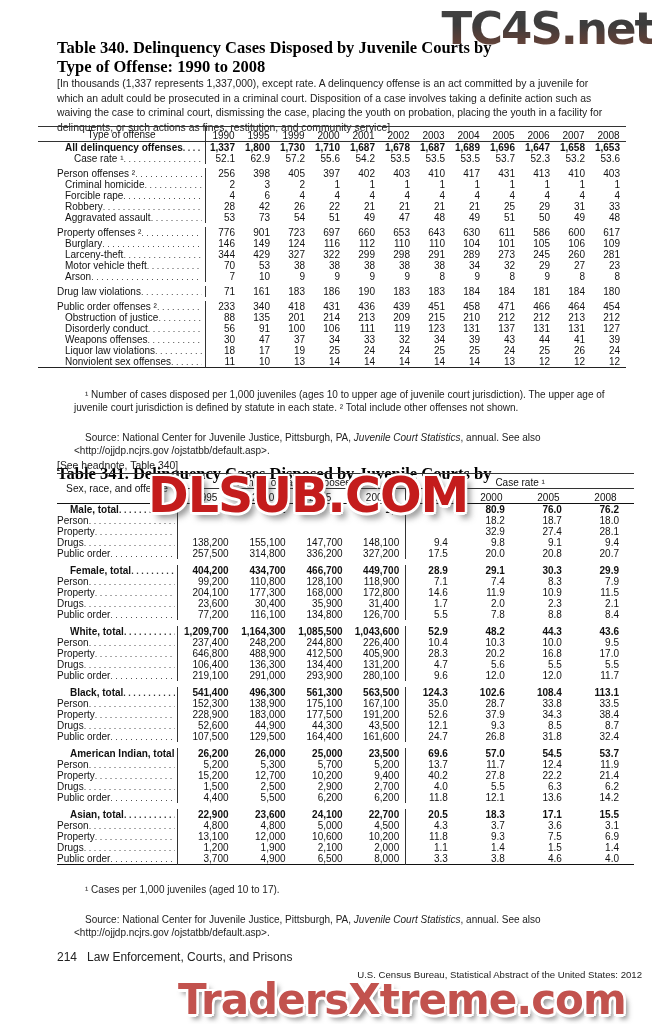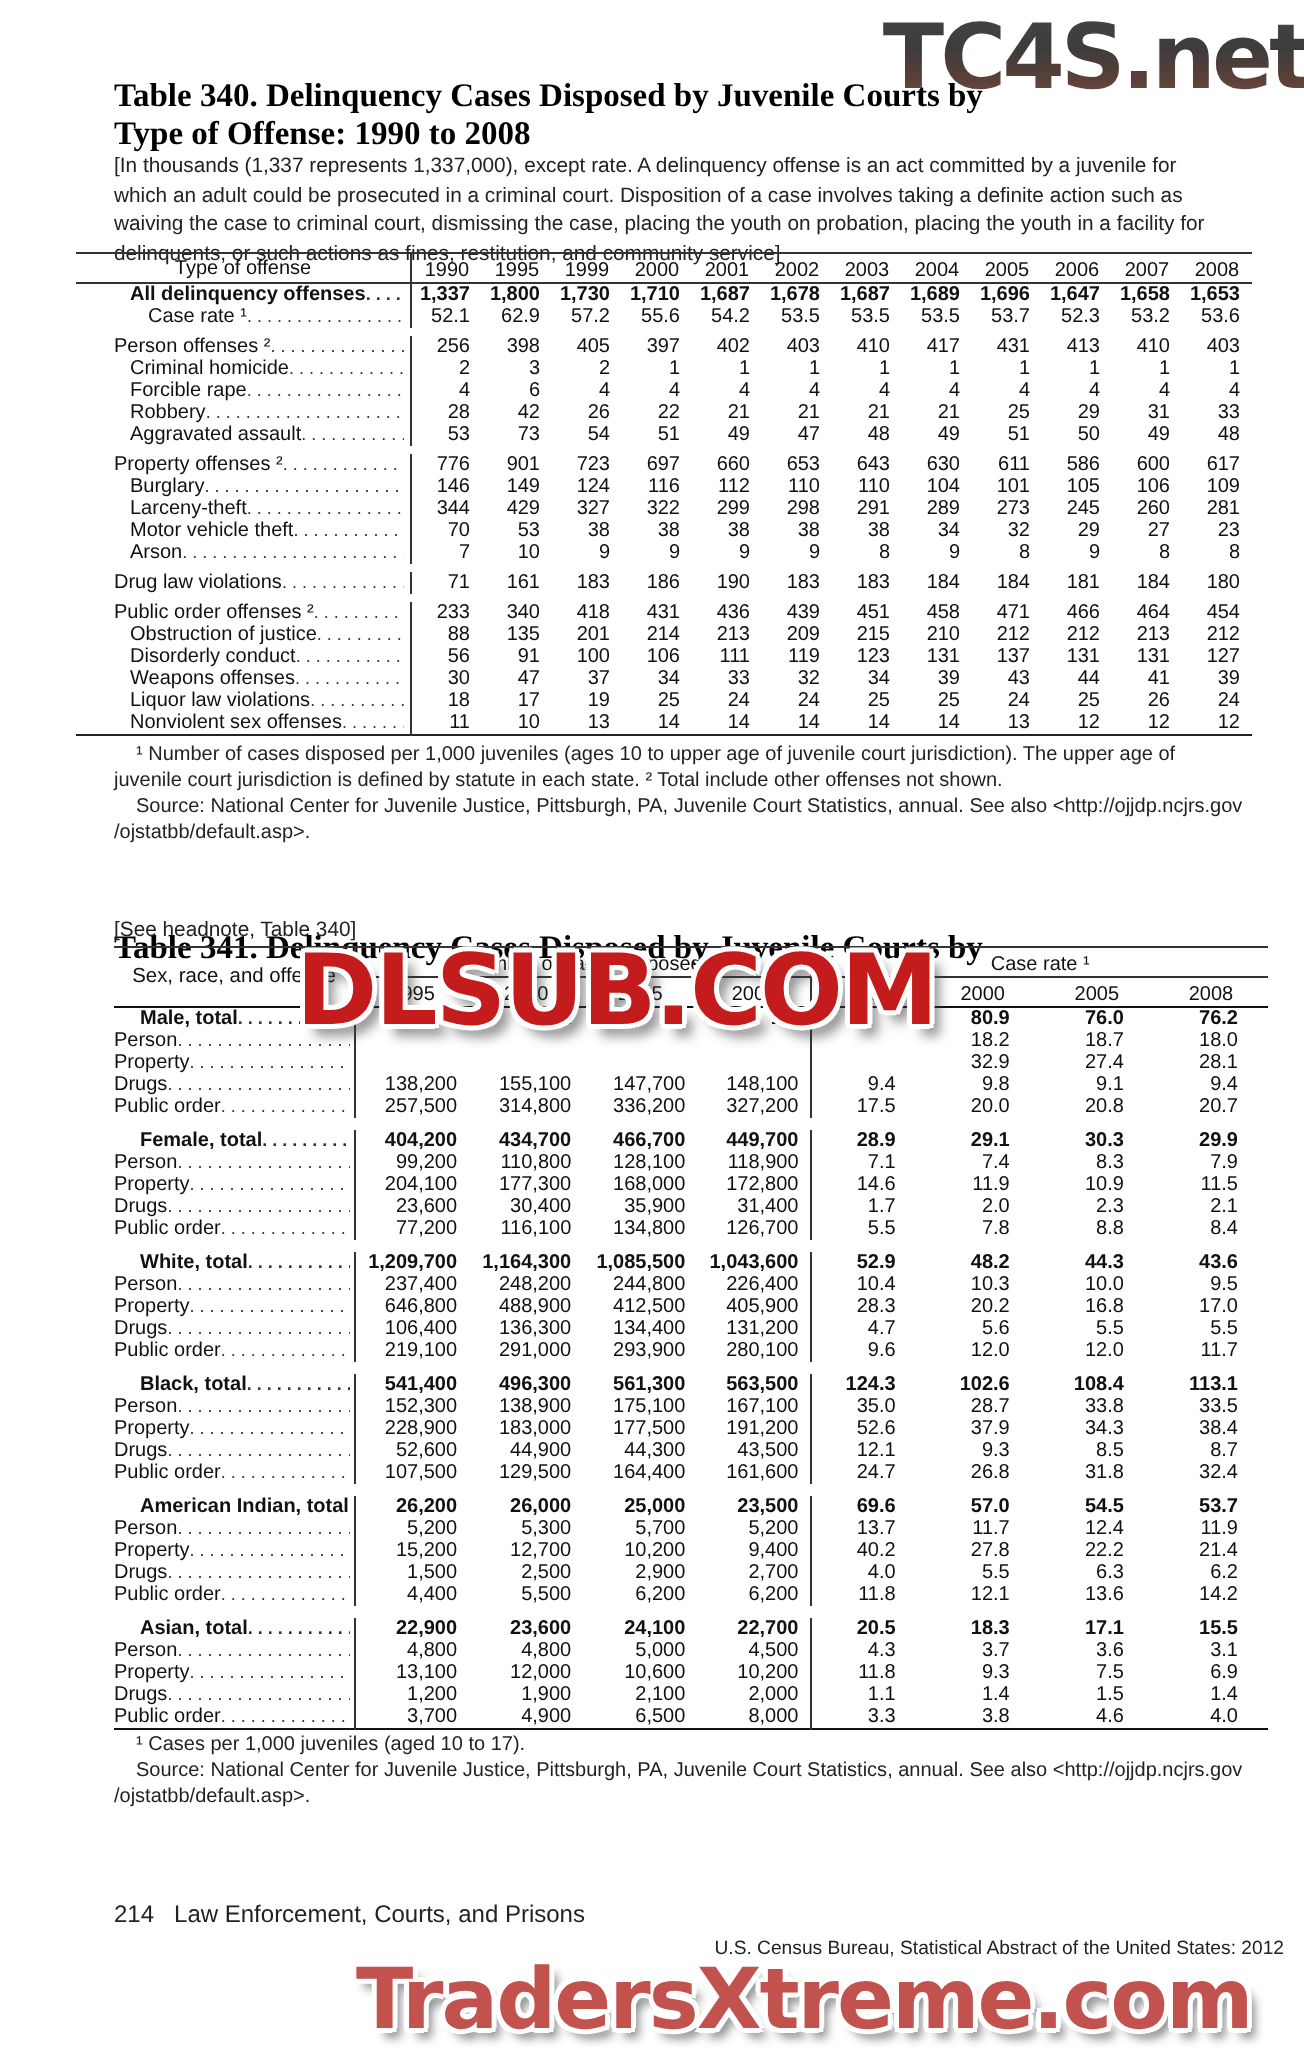--- a/index.html
+++ b/index.html
@@ -8,24 +8,24 @@
 
   
   .tbl-title{position:absolute;left:57px;font-family:"Liberation Serif", serif;
              font-weight:bold;font-size:16.5px;line-height:19px;color:#000;}
   #title340{top:38px;width:470px;}
   #title341{top:424px;width:470px;margin-top:40px;}
   .headnote{position:absolute;left:57px;font-size:10.4px;line-height:14.6px;color:#222;}
   #headnote340{top:77px;width:548px;}
   #headnote341{top:459px;width:400px;}
   .notes{position:absolute;left:57px;font-size:10px;line-height:13px;color:#222;}
-  .notes p{margin:0;text-indent:11px;}
+  .notes p{margin:17px;text-indent:11px;}
   #notes340{top:371px;width:566px;}
   #notes341{top:866px;width:566px;}
-  .it{}
+  .it{font-style:italic;}
 
   
   table{border-collapse:collapse;table-layout:fixed;font-size:10px;color:#111;}
   td,th{padding:0;font-weight:normal;vertical-align:bottom;overflow:hidden;white-space:nowrap;}
   tr{height:11px;}
   tr.sp{height:4px;}
   tr.sp td{height:4px;}
   .b td{font-weight:bold;}
   .num{text-align:right;}
   .fx{display:flex;align-items:baseline;}

